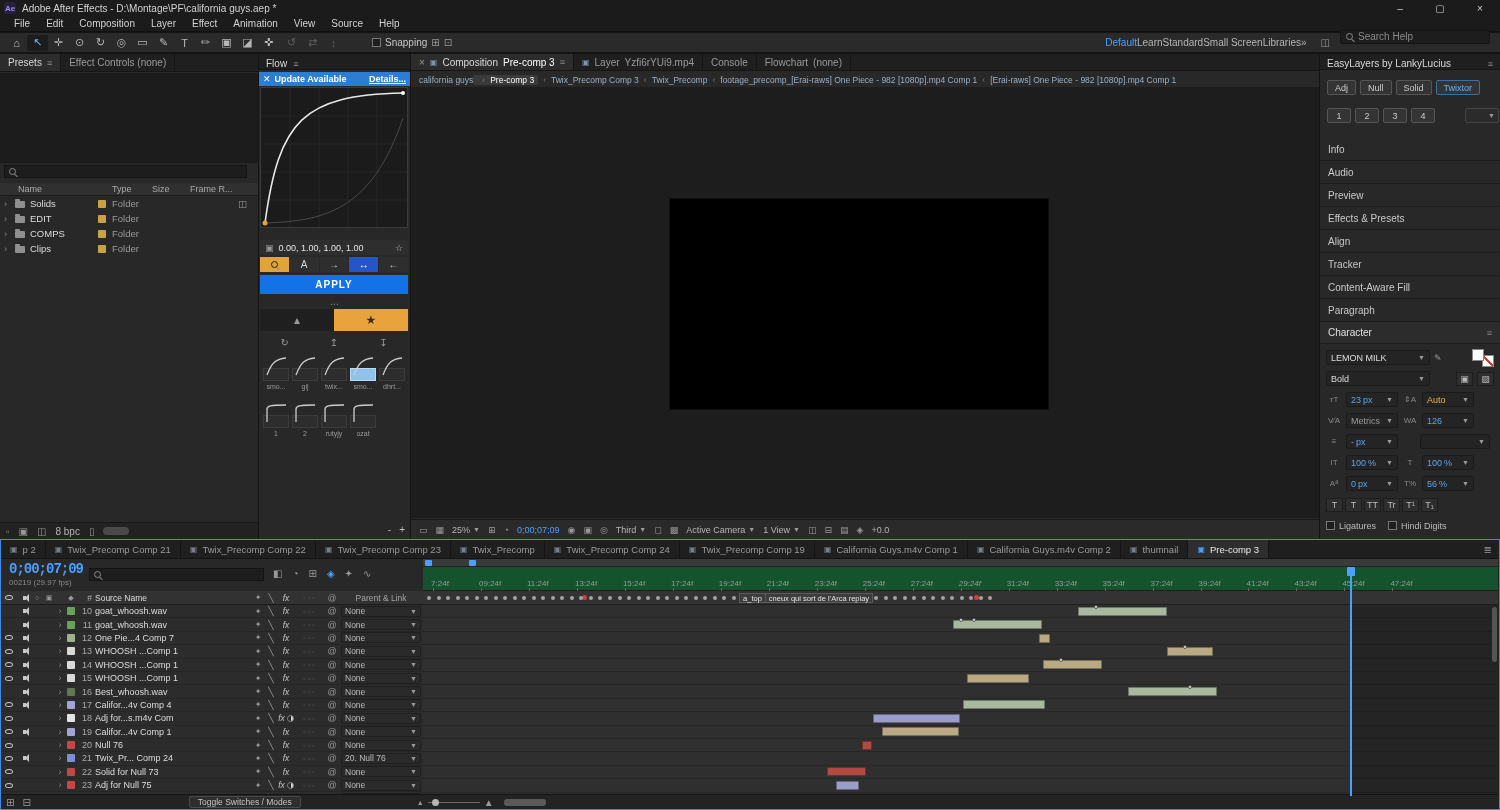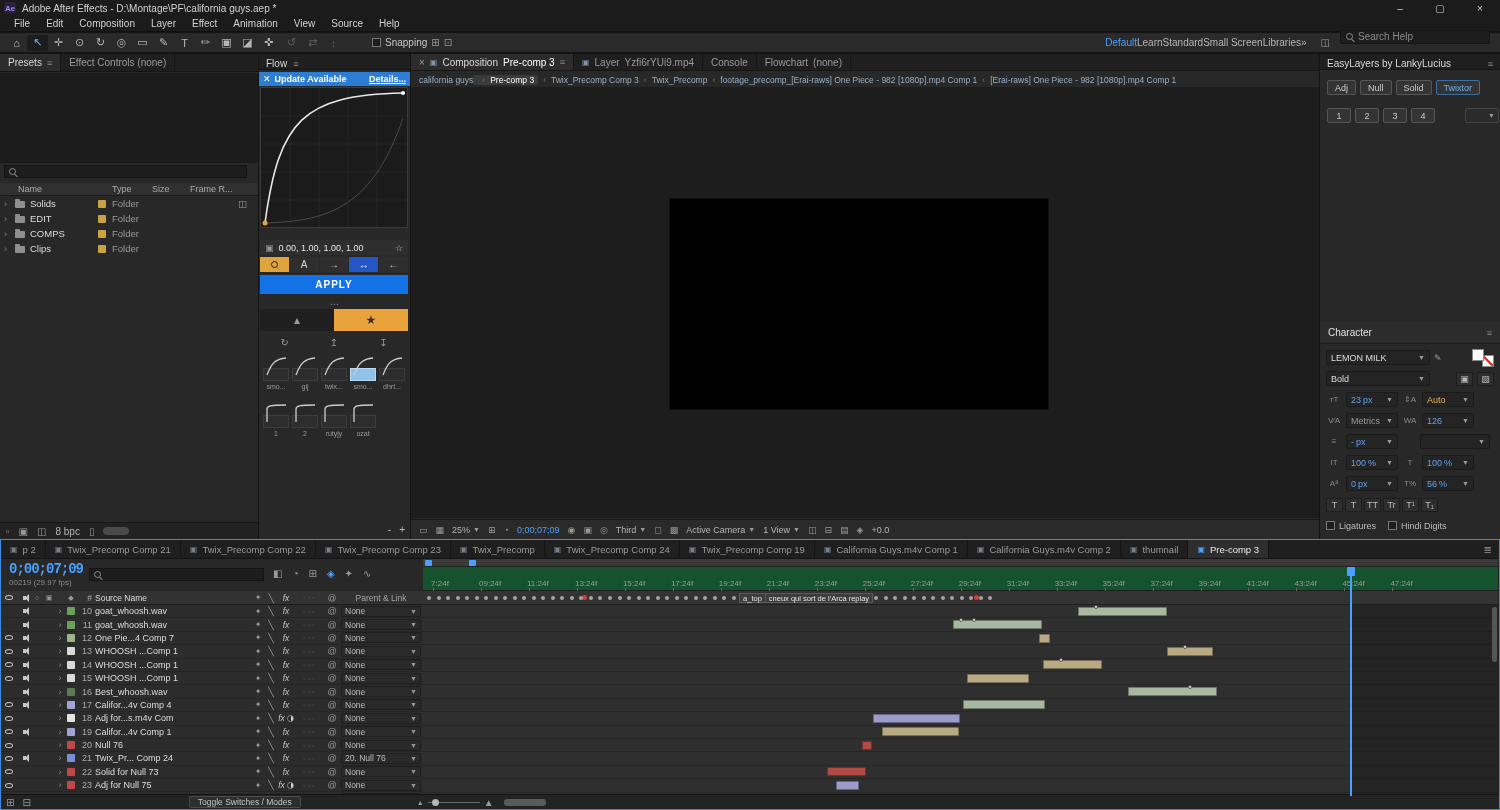--- a/index.html
+++ b/index.html
@@ -485,20 +485,30 @@
   </div>
   <div class="elrow" style="top:54px">
     <span class="elbtn num">1</span>
       <span class="elbtn num">2</span>
       <span class="elbtn num">3</span>
       <span class="elbtn num">4</span>
     <span class="eldd" style="margin-left:26px">
         <span class="caret">▼</span>
       </span>
   </div>
+  <div style="position:absolute;left:0;top:84px;width:180px">
+    <div class="rpanel" style="position:relative">Info</div>
+      <div class="rpanel" style="position:relative">Audio</div>
+      <div class="rpanel" style="position:relative">Preview</div>
+      <div class="rpanel" style="position:relative">Effects &amp; Presets</div>
+      <div class="rpanel" style="position:relative">Align</div>
+      <div class="rpanel" style="position:relative">Tracker</div>
+      <div class="rpanel" style="position:relative">Content-Aware Fill</div>
+      <div class="rpanel" style="position:relative">Paragraph</div>
+  </div>
   <div class="charhead">
     <span>Character</span>
     <span class="hamb">≡</span>
   </div>
   <div class="charbody">
     <div class="crow">
       <span class="cdd" style="width:104px">
           <span style="color:#ddd">LEMON MILK</span>
           <span class="caret">▼</span>
         </span>
@@ -1093,21 +1103,21 @@
         <span class="tick" style="left: 5.212%;">09:24f</span>
         <span class="tick" style="left: 9.674%;">11:24f</span>
         <span class="tick" style="left: 14.136%;">13:24f</span>
         <span class="tick" style="left: 18.598%;">15:24f</span>
         <span class="tick" style="left: 23.06%;">17:24f</span>
         <span class="tick" style="left: 27.522%;">19:24f</span>
         <span class="tick" style="left: 31.984%;">21:24f</span>
         <span class="tick" style="left: 36.446%;">23:24f</span>
         <span class="tick" style="left: 40.908%;">25:24f</span>
         <span class="tick" style="left: 45.37%;">27:24f</span>
-        <span class="tick" style="left: 49.832%;">29:24f</span>
+        <span class="tick" style="left: 49.832%; font-style: italic;">29:24f</span>
         <span class="tick" style="left: 54.294%;">31:24f</span>
         <span class="tick" style="left: 58.756%;">33:24f</span>
         <span class="tick" style="left: 63.218%;">35:24f</span>
         <span class="tick" style="left: 67.68%;">37:24f</span>
         <span class="tick" style="left: 72.142%;">39:24f</span>
         <span class="tick" style="left: 76.604%;">41:24f</span>
         <span class="tick" style="left: 81.066%;">43:24f</span>
         <span class="tick" style="left: 85.528%;">45:24f</span>
         <span class="tick" style="left: 89.99%;">47:24f</span>
     </div>

